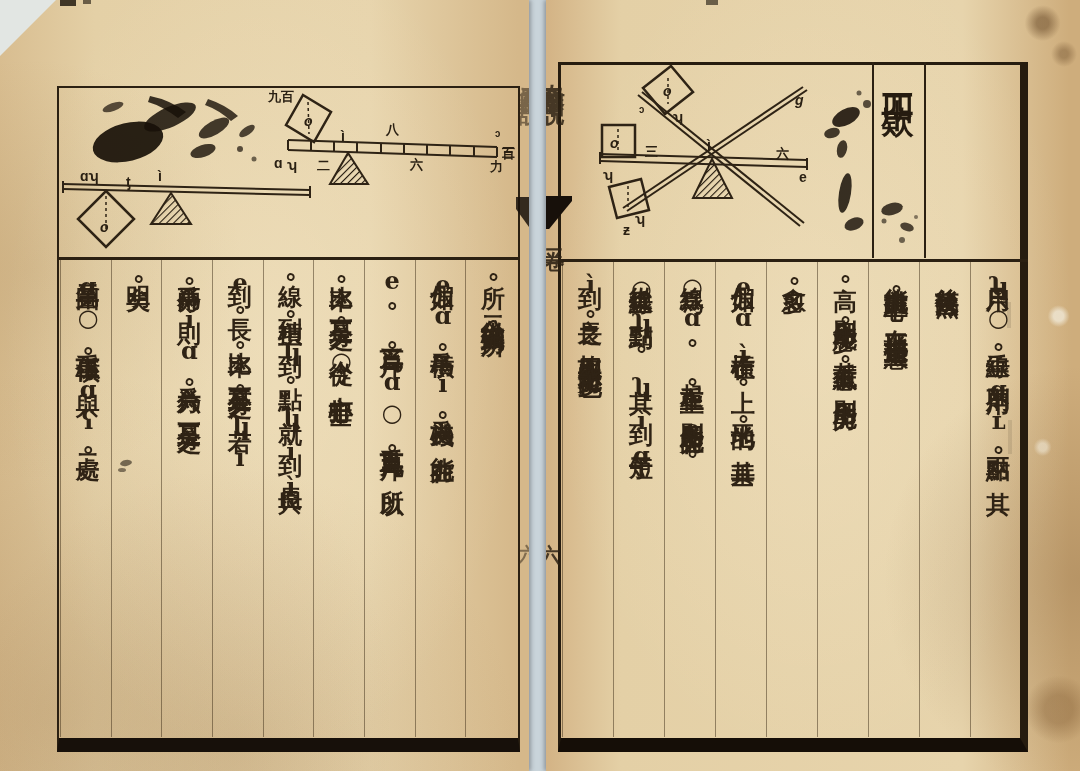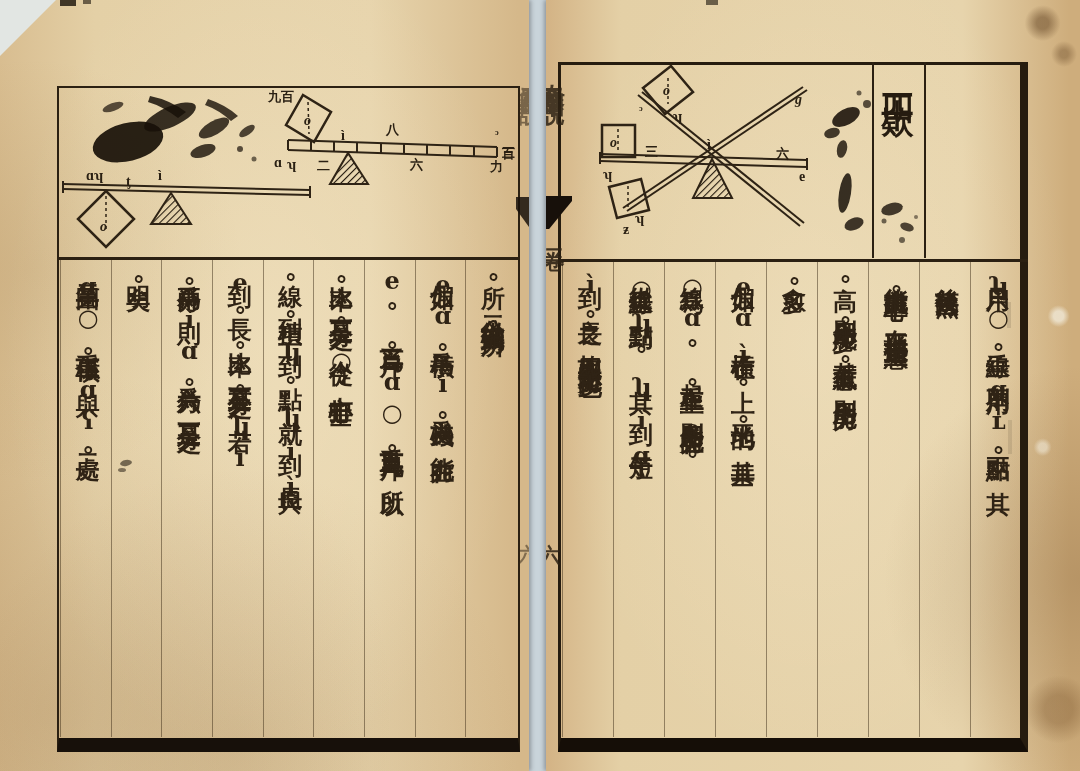--- a/index.html
+++ b/index.html
@@ -28,21 +28,21 @@
     box-shadow:-2px 0 4px rgba(40,40,45,.35);}
   .corner-tear{position:absolute;top:0;left:0;width:0;height:0;
     border-top:56px solid #e2e6e3;border-right:56px solid transparent;}
   .frame{position:absolute;box-sizing:border-box;border:2.5px solid #2b2012;border-bottom:14px solid #17100a;}
   .frame-left{left:57px;top:86px;width:463px;height:666px;}
   .frame-right{left:12px;top:62px;width:470px;height:690px;border-width:3px;border-right-width:8px;border-bottom-width:14px;border-color:#261c0f;border-bottom-color:#150e07;}
   .divider{position:absolute;background:#2b2012;height:2.5px;}
   .div-left{left:57px;top:257px;width:463px;}
   .div-right{left:12px;top:259px;width:470px;}
   .svg-layer{position:absolute;left:0;top:0;pointer-events:none;}
-  .dlabel{position:absolute;font-family:Liberation Serif, serif;font-weight:600;color:#2a2013;font-size:14px;line-height:1;text-align:right;}
+  .dlabel{position:absolute;font-family:Liberation Sans, sans-serif;font-weight:600;color:#2a2013;font-size:14px;line-height:1;text-align:right;}
   .cjk{font-size:13px;}
   .vert{writing-mode:vertical-rl;text-orientation:upright;}
   .text-band{position:absolute;display:flex;flex-direction:row-reverse;}
   .band-left{left:60px;top:260px;width:456px;height:477px;}
   .band-right{left:16px;top:262px;width:459px;height:475px;}
   .col{flex:1 1 0;writing-mode:vertical-rl;text-orientation:upright;font-weight:700;
     font-size:24px;letter-spacing:2px;line-height:46px;color:#2f2315;
     border-left:1px solid rgba(62,45,24,.5);padding-top:6px;overflow:hidden;}
   .title-col{position:absolute;left:326px;top:62px;width:54px;height:196px;box-sizing:border-box;
     border-left:2px solid #2b2012;border-right:2px solid #2b2012;
@@ -110,21 +110,21 @@
         <ellipse cx="247" cy="131" rx="9" ry="4" transform="rotate(-35 247 131)" opacity="0.75"></ellipse>
         <circle cx="240" cy="149" r="3" opacity="0.7"></circle>
         <circle cx="254" cy="159" r="2.5" opacity="0.6"></circle>
         <ellipse cx="126" cy="463" rx="6" ry="3" transform="rotate(-10 126 463)" opacity="0.55"></ellipse>
         <ellipse cx="122" cy="470" rx="4" ry="2" opacity="0.5"></ellipse>
         <rect x="60" y="0" width="16" height="6" opacity="0.8"></rect>
         <rect x="83" y="0" width="8" height="4" opacity="0.6"></rect>
       </g>
     </svg>
 
-    <span class="dlabel" style="left:86px;top:169px">ɑʮ</span>
+    <span class="dlabel" style="left:80px;top:169px">ɑʮ</span>
     <span class="dlabel" style="left:126px;top:175px">ƫ</span>
     <span class="dlabel" style="left:158px;top:169px">ì</span>
     <span class="dlabel" style="left:100px;top:220px;font-style:italic">o</span>
 
     <span class="dlabel cjk" style="left:268px;top:90px">九百</span>
     <span class="dlabel" style="left:304px;top:114px;font-style:italic">o</span>
     <span class="dlabel" style="left:274px;top:156px">ɑ</span>
     <span class="dlabel" style="left:287px;top:158px">ʮ</span>
     <span class="dlabel cjk" style="left:317px;top:159px">二</span>
     <span class="dlabel" style="left:341px;top:129px">ì</span>

